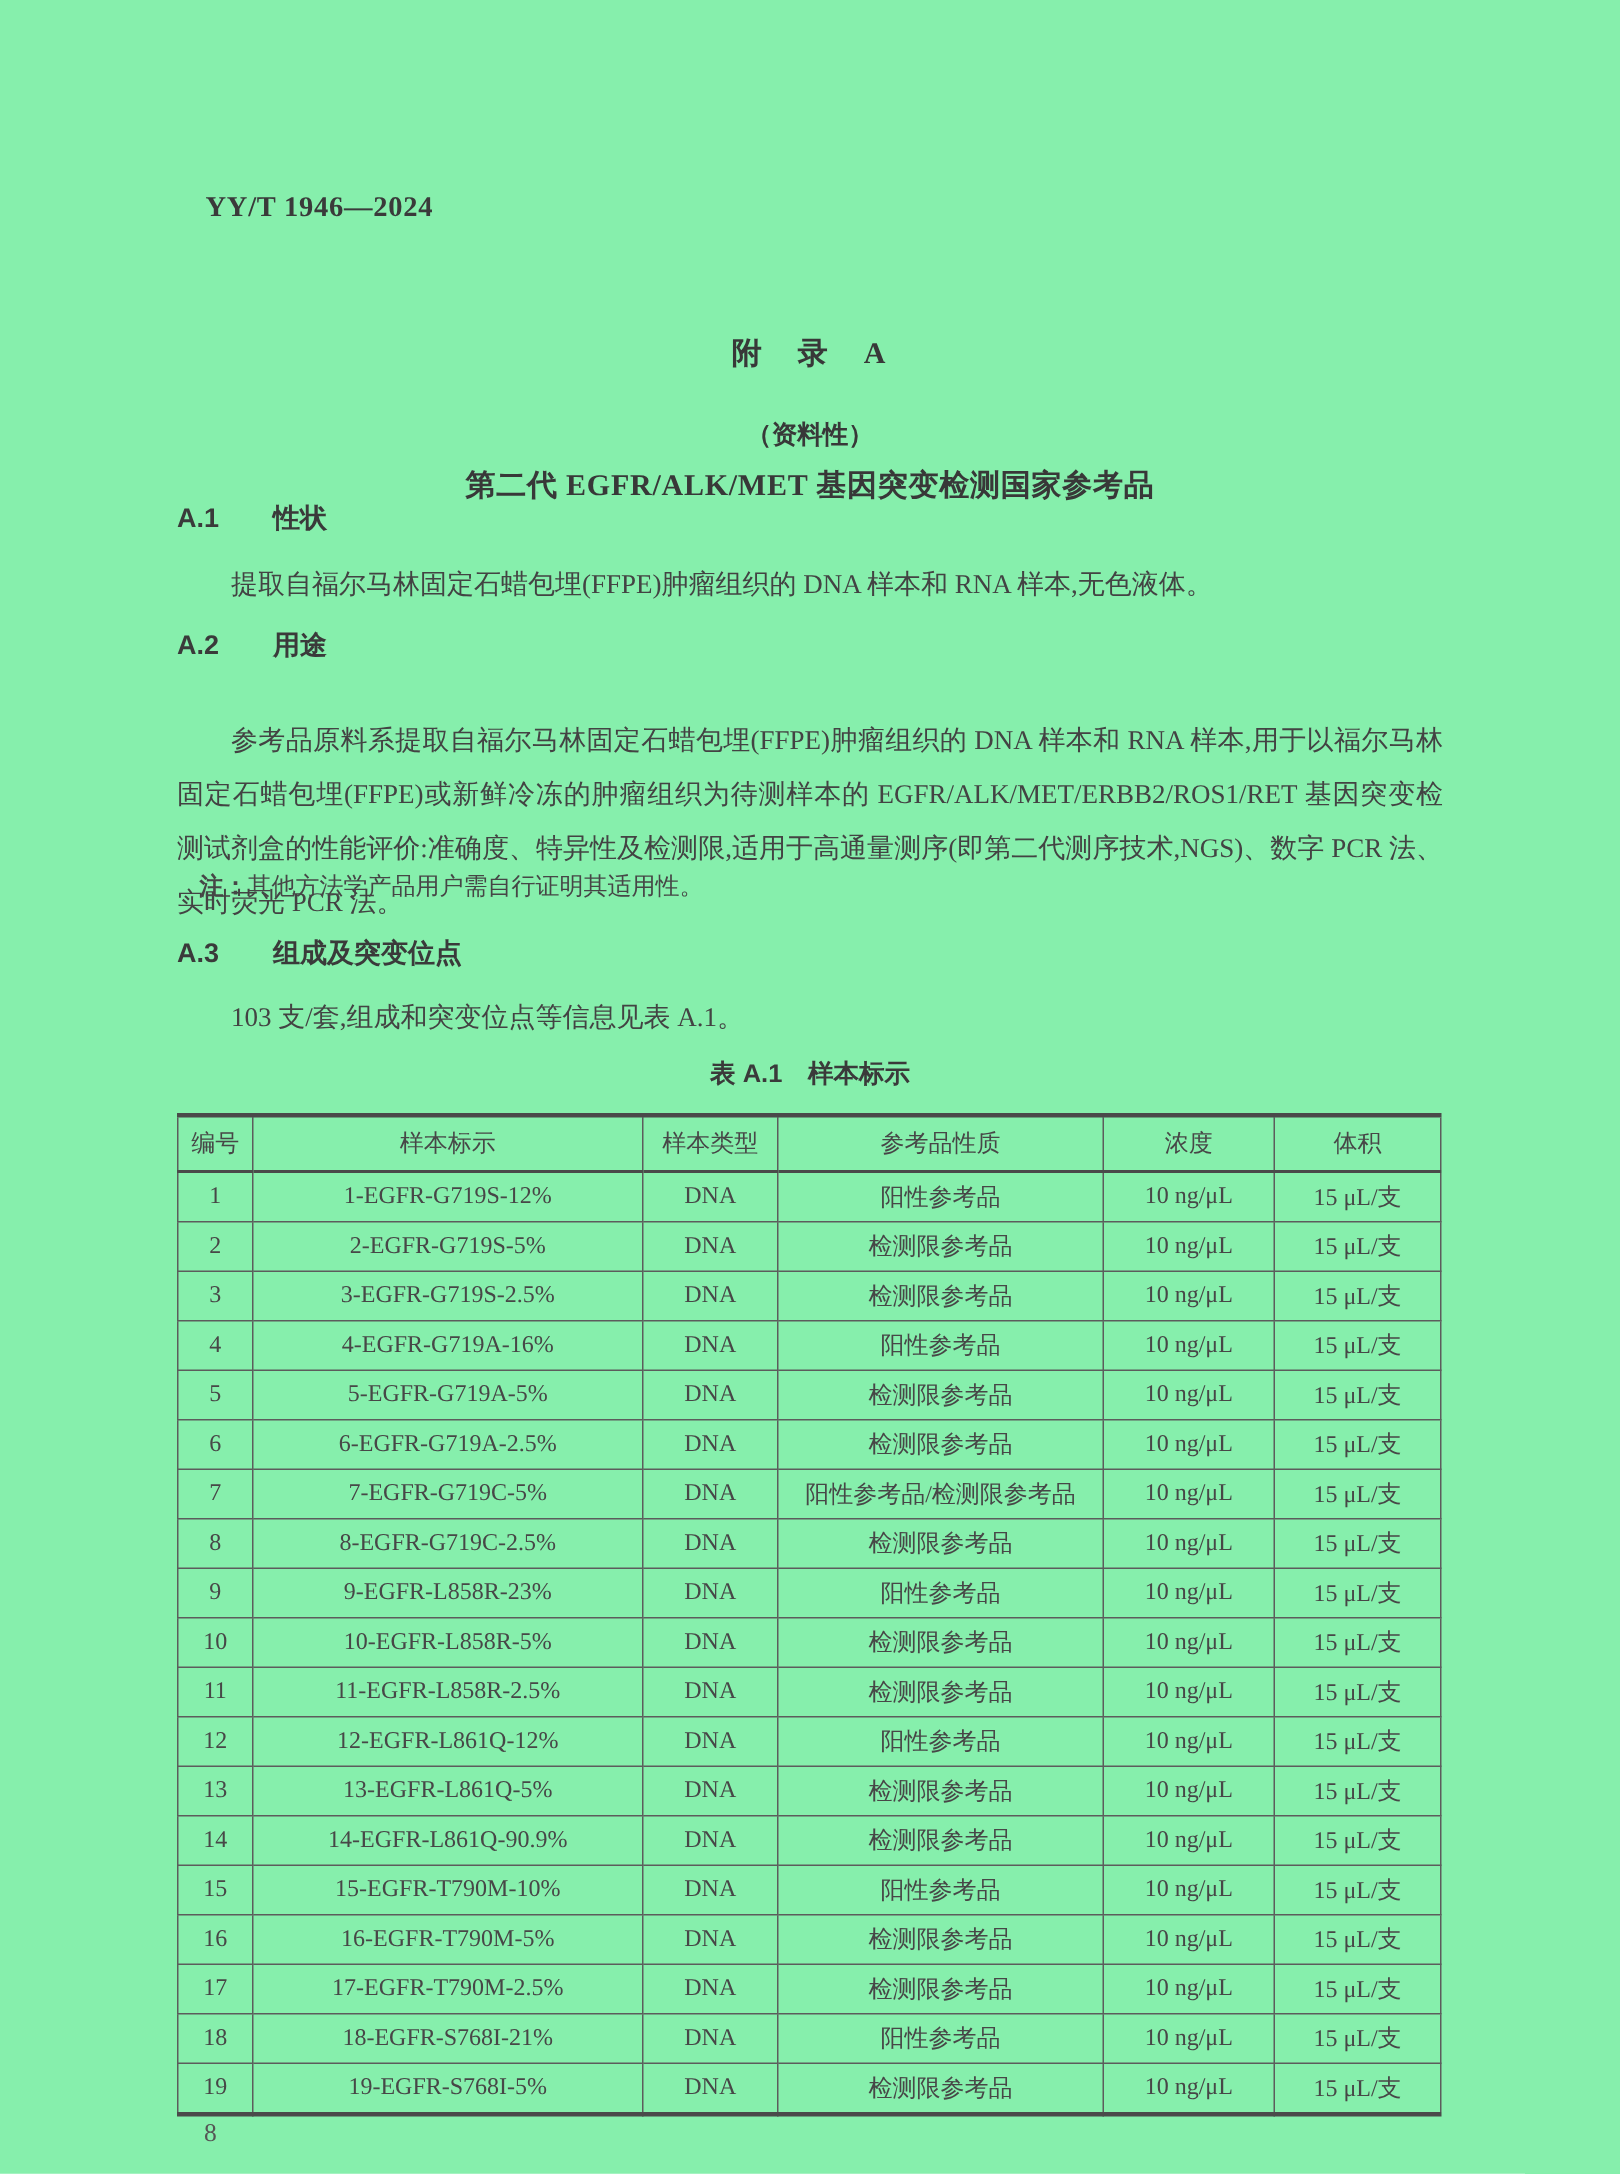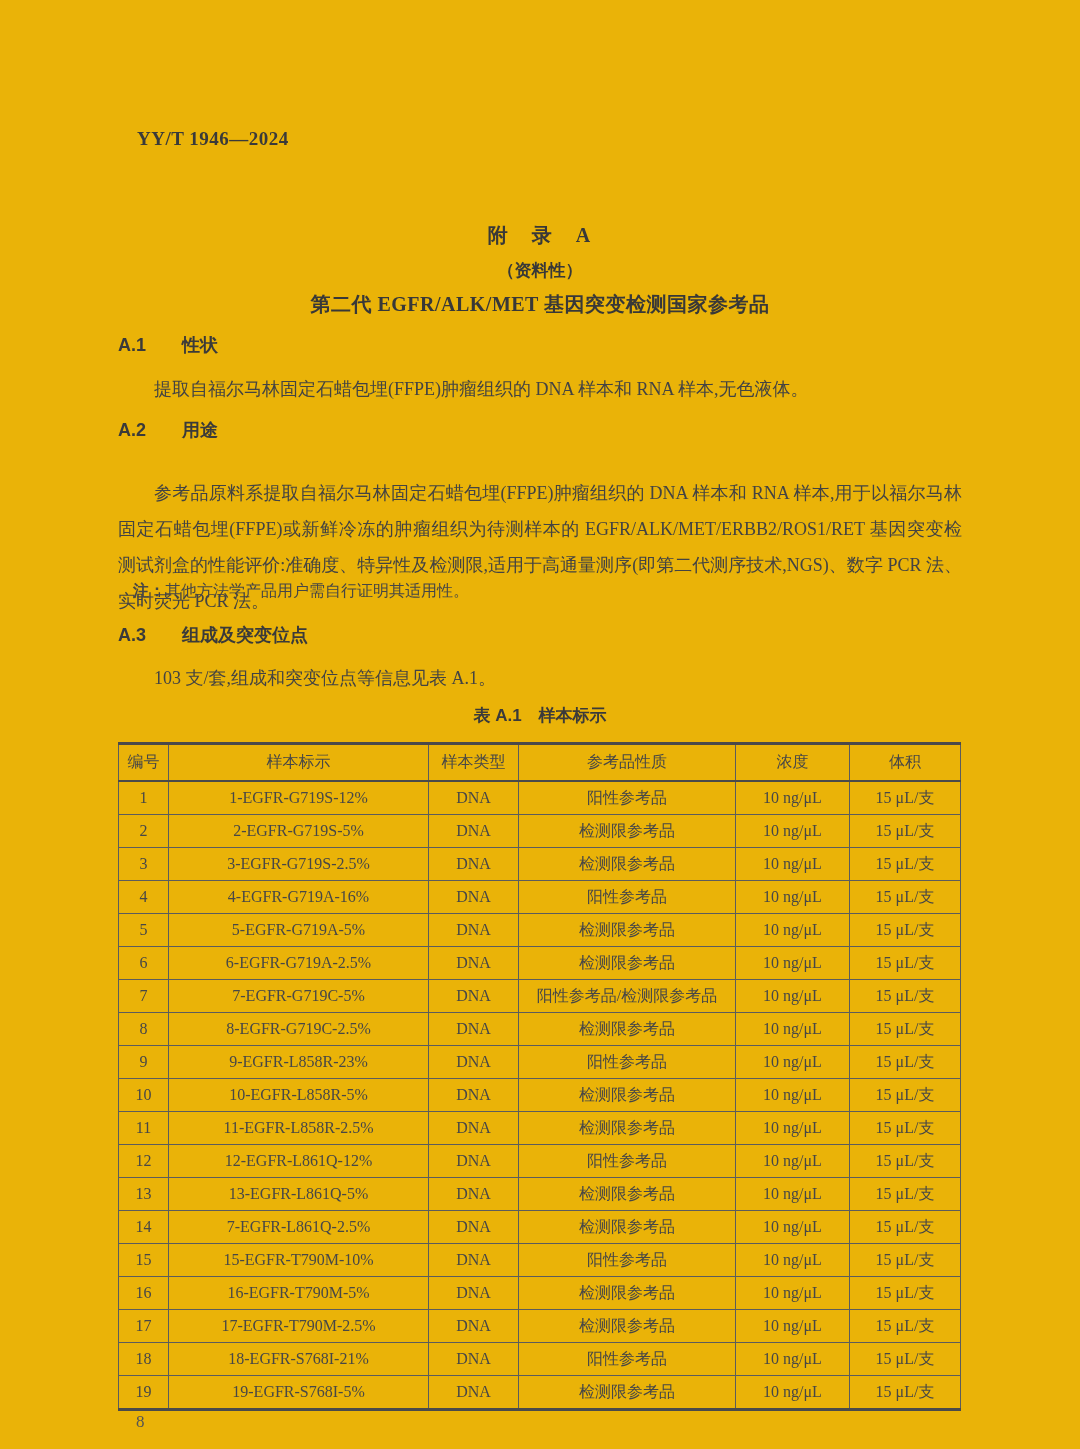--- a/index.html
+++ b/index.html
@@ -6,34 +6,34 @@
   body {
     width: 1080px; height: 1449px;
     background: #ffffff;
     font-family: "Liberation Serif", "DejaVu Serif", serif;
     color: #3d3d3d;
     -webkit-font-smoothing: antialiased;
   }
   .page {
     position: relative;
     width: 1080px; height: 1449px;
-    background: #eab308;
+    background: #86efac;
     overflow: hidden;
   }
   .doc-number {
     position: absolute; left: 137px; top: 128px;
     font-size: 19px; font-weight: bold; letter-spacing: 0.5px;
     color: #3a3a3a;
   }
   .appendix-head {
     position: absolute; left: 0; top: 222px; width: 1080px;
     text-align: center; color: #383838;
   }
   .appendix-line1 { font-size: 20px; font-weight: bold; letter-spacing: 2px; }
-  .appendix-line2 { font-size: 17px; font-weight: bold; margin-top: 10px; }
+  .appendix-line2 { font-size: 17px; font-weight: bold; margin-top: 29px; }
   .appendix-line3 { font-size: 20px; font-weight: bold; margin-top: 9px; letter-spacing: 0.5px; }
   .content { position: absolute; left: 118px; width: 844px; }
   .sec-heading {
     font-family: "Liberation Sans", "DejaVu Sans", sans-serif;
     font-weight: bold; font-size: 18px; color: #3a3a3a;
   }
   .sec-heading .sec-id { margin-right: 36px; }
   .sec-a1-h { top: 333px; }
   .sec-a1-p { top: 371px; }
   .sec-a2-h { top: 418px; }
@@ -239,21 +239,21 @@
         <tr>
       <td>13</td>
       <td>13-EGFR-L861Q-5%</td>
       <td>DNA</td>
       <td>检测限参考品</td>
       <td>10 ng/μL</td>
       <td>15 μL/支</td>
     </tr>
         <tr>
       <td>14</td>
-      <td>7-EGFR-L861Q-2.5%</td>
+      <td>14-EGFR-L861Q-90.9%</td>
       <td>DNA</td>
       <td>检测限参考品</td>
       <td>10 ng/μL</td>
       <td>15 μL/支</td>
     </tr>
         <tr>
       <td>15</td>
       <td>15-EGFR-T790M-10%</td>
       <td>DNA</td>
       <td>阳性参考品</td>

